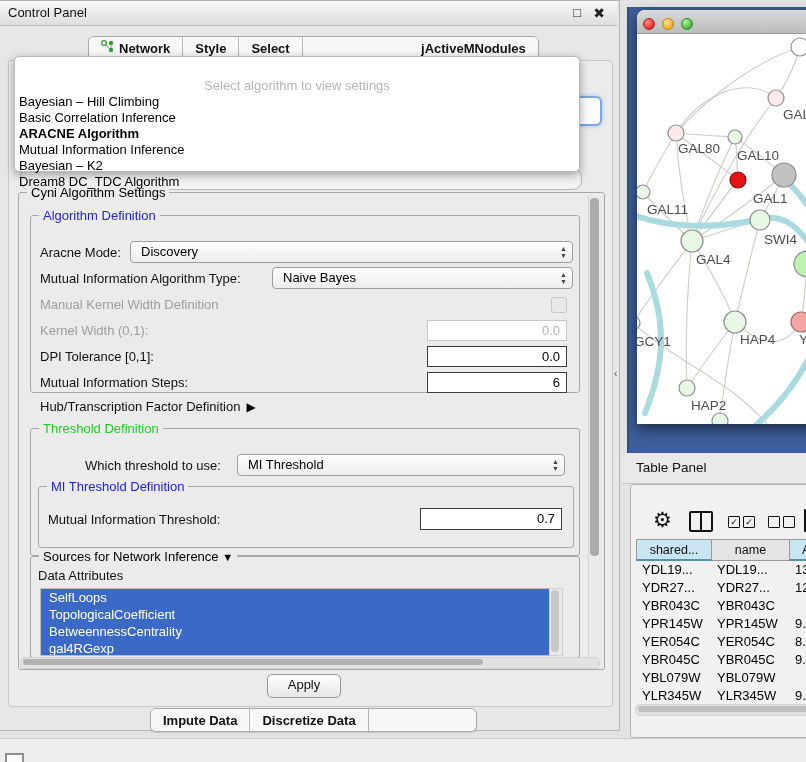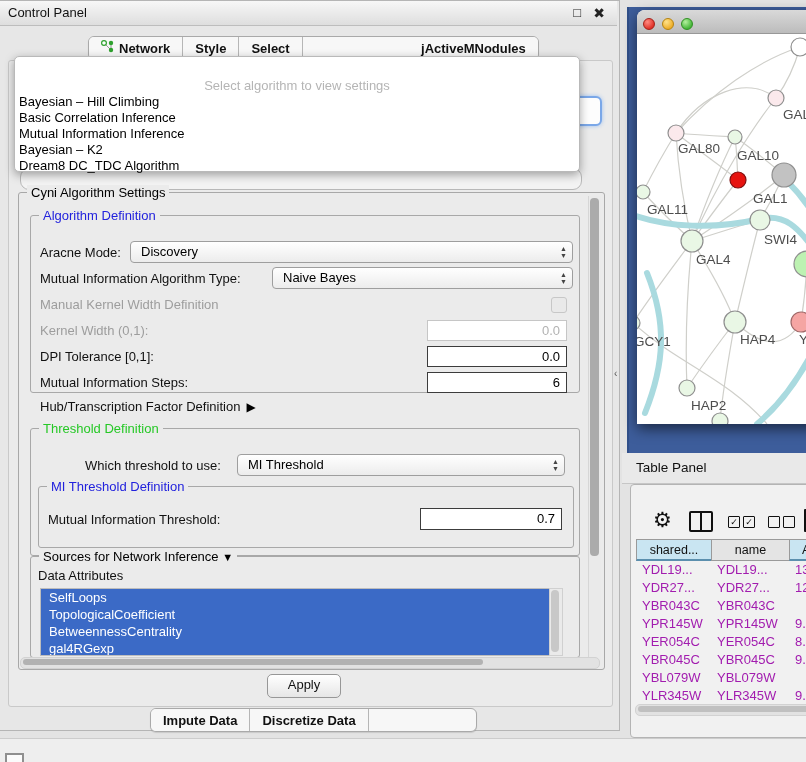--- a/index.html
+++ b/index.html
@@ -106,21 +106,21 @@
   .doc-icon{position:absolute;width:15px;height:19px;border:2px solid #101010;border-radius:1px;background:#f1f1f1;}
   .doc-icon::after{content:"";position:absolute;right:-2px;top:-2px;width:6px;height:6px;background:#f1f1f1;border-left:2px solid #101010;border-bottom:2px solid #101010;}
 
   .thead{position:absolute;display:flex;height:22px;}
   .th{box-sizing:border-box;border:1px solid #9a9a9a;border-right:none;font-size:12.5px;
       line-height:20px;color:#111;}
   .th.blue{background:#c9e5f2;border-bottom:2px solid #5b8fae;}
   .th.gray{background:#e4e4e4;text-align:center;}
   .tbody{position:absolute;overflow:hidden;}
   .tr{display:flex;height:18px;}
-  .td{box-sizing:border-box;font-size:13px;line-height:18px;color:#a21caf;padding-left:6px;white-space:nowrap;overflow:hidden;}
+  .td{box-sizing:border-box;font-size:13px;line-height:18px;color:#000000;padding-left:6px;white-space:nowrap;overflow:hidden;}
 
   .bottom-strip{left:0;top:738px;width:806px;height:24px;background:#eeeeee;border-top:1px solid #cccccc;}
   .mini-icon{left:5px;top:753px;width:15px;height:12px;border:2px solid #8f8f8f;background:#fbfbfb;}
 
   .divider-arrow{left:614px;top:368px;font-size:10px;color:#555;}
   svg text{font-family:"Liberation Sans","DejaVu Sans",sans-serif;}
 </style>
 </head>
 <body>
 
@@ -162,20 +162,21 @@
   </div>
 
   <div class="abs content-panel"></div>
   <div class="abs hidden-combo-focus"></div>
   <div class="abs hidden-combo"></div>
 
   <div class="abs dropdown">
     <div class="dd-placeholder">Select algorithm to view settings</div>
     <div class="dd-item">Bayesian – Hill Climbing</div>
     <div class="dd-item">Basic Correlation Inference</div>
+    <div class="dd-item bold">ARACNE Algorithm</div>
     <div class="dd-item">Mutual Information Inference</div>
     <div class="dd-item">Bayesian – K2</div>
     <div class="dd-item">Dream8 DC_TDC Algorithm</div>
   </div>
 
   <div class="abs group" style="left:18px;top:192px;width:585px;height:476px;">
     <span class="legend">Cyni Algorithm Settings</span>
   </div>
   <div class="abs vscroll" style="left:588px;top:196px;width:12px;height:468px;">
     <div class="vthumb" style="position:absolute;left:1px;top:2px;width:9px;height:358px;"></div>

